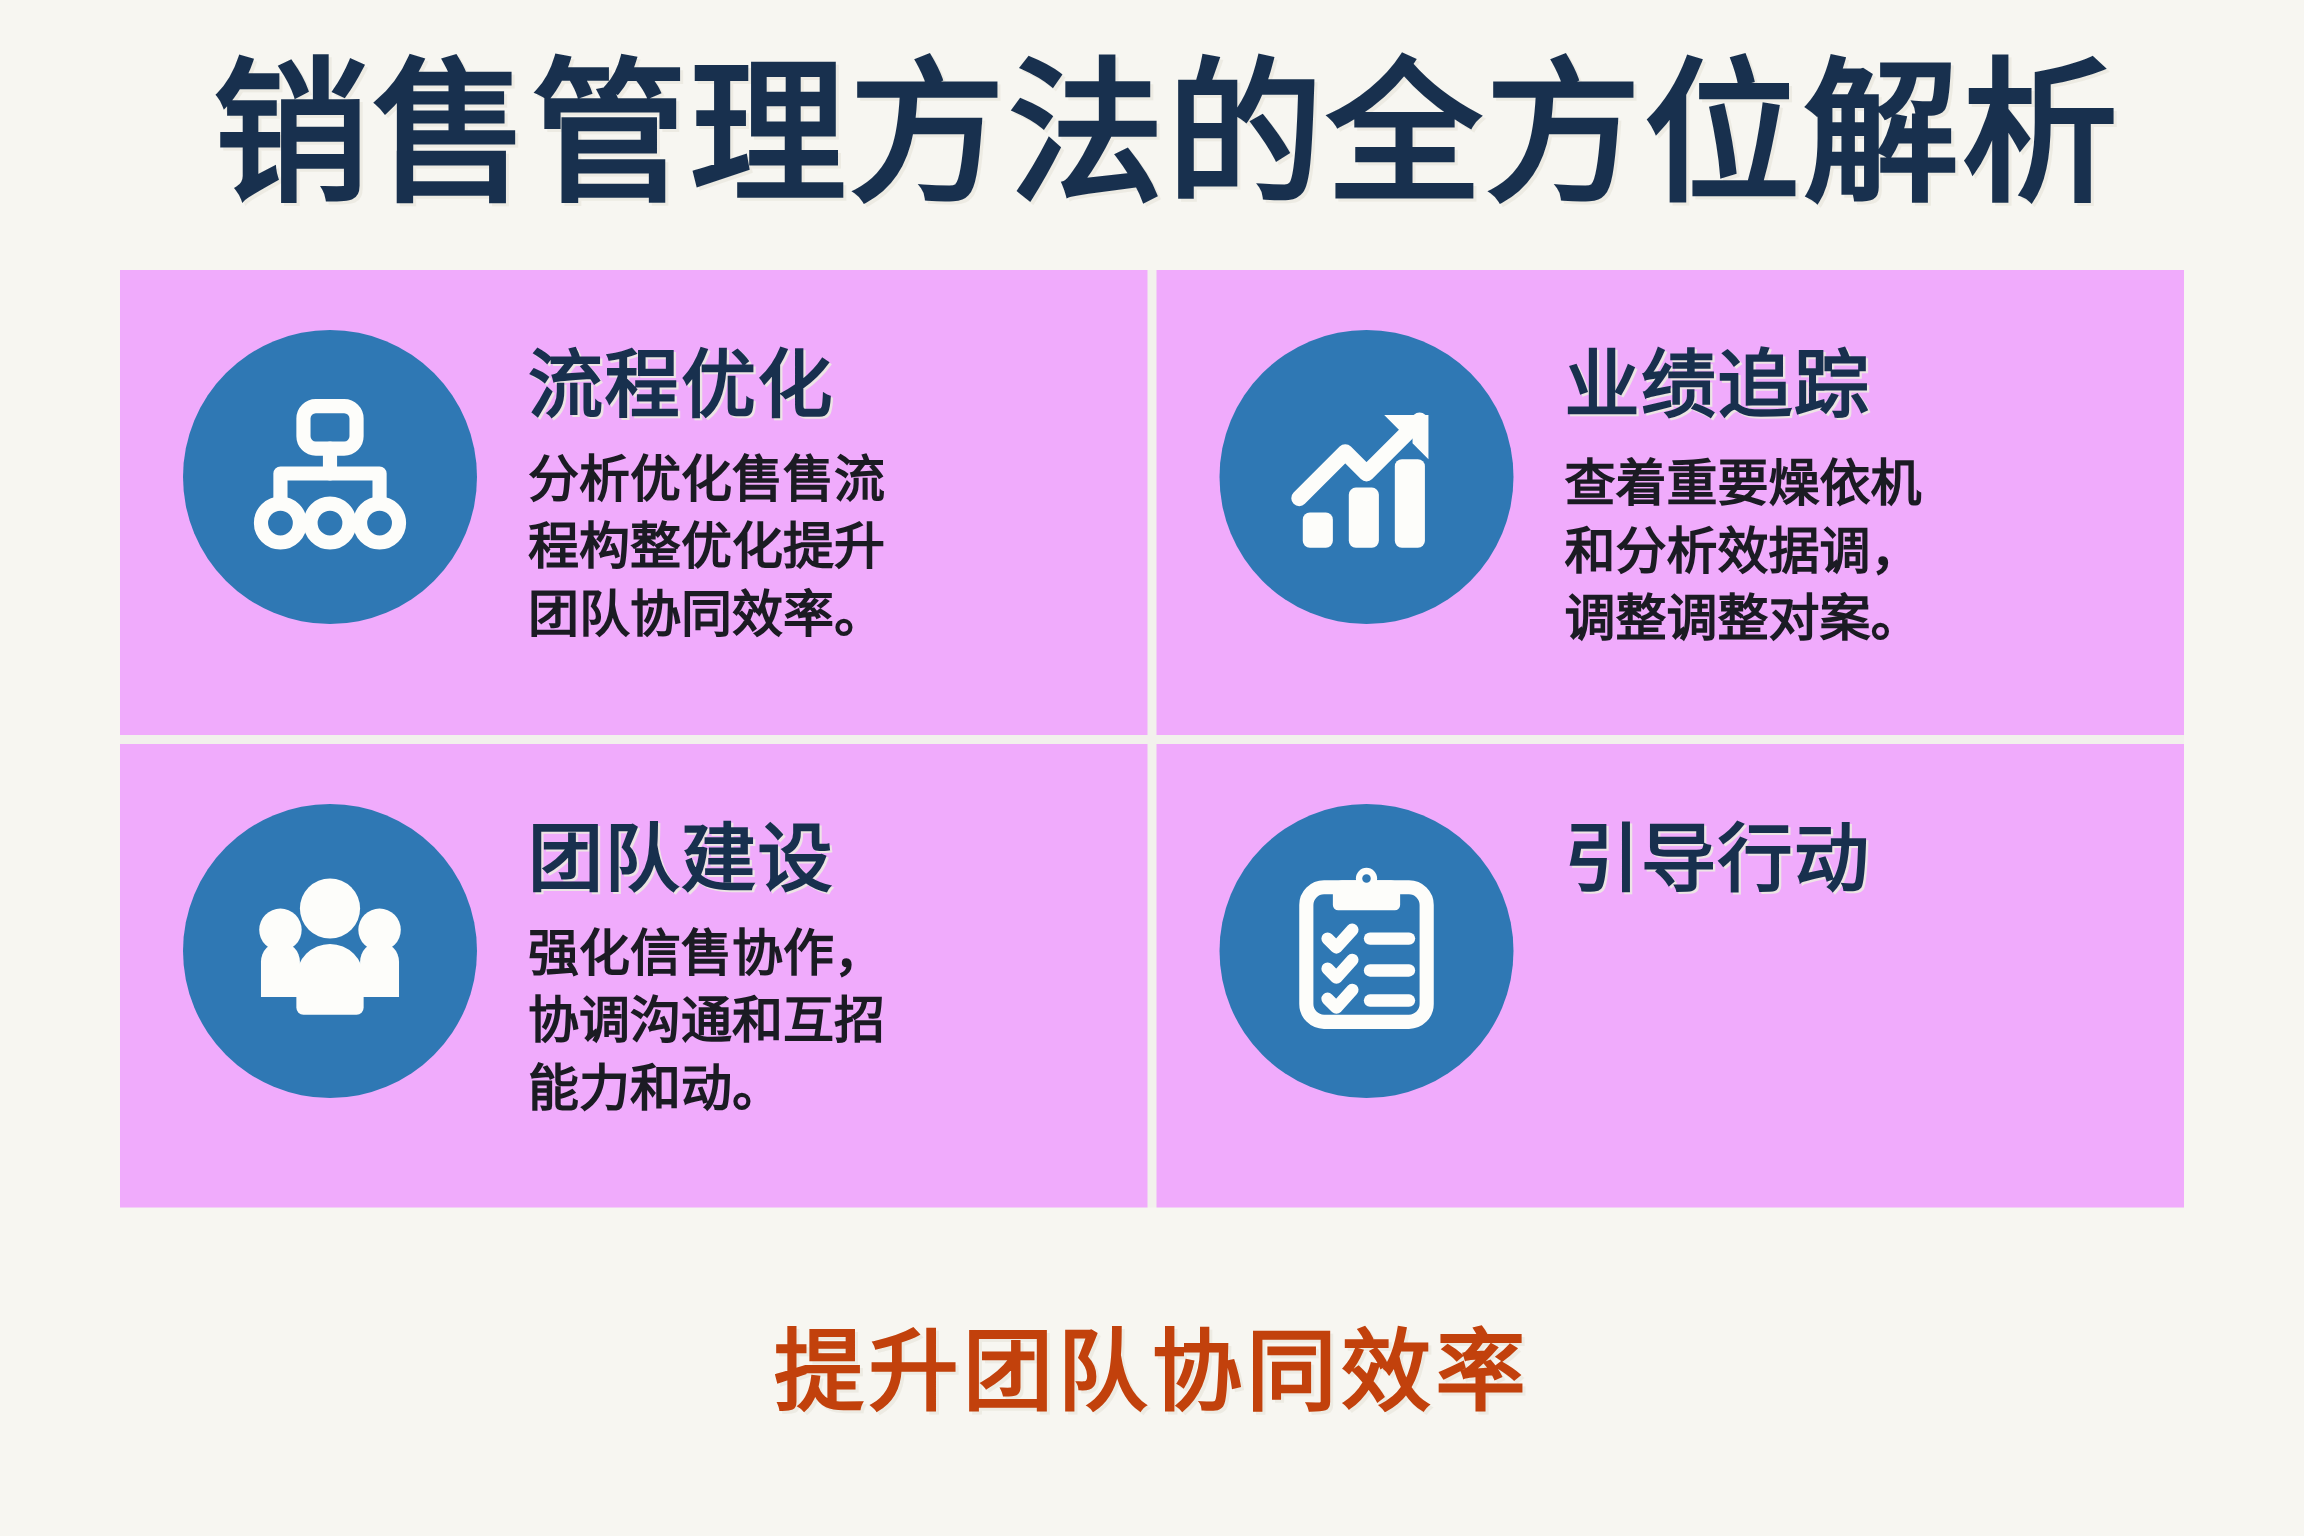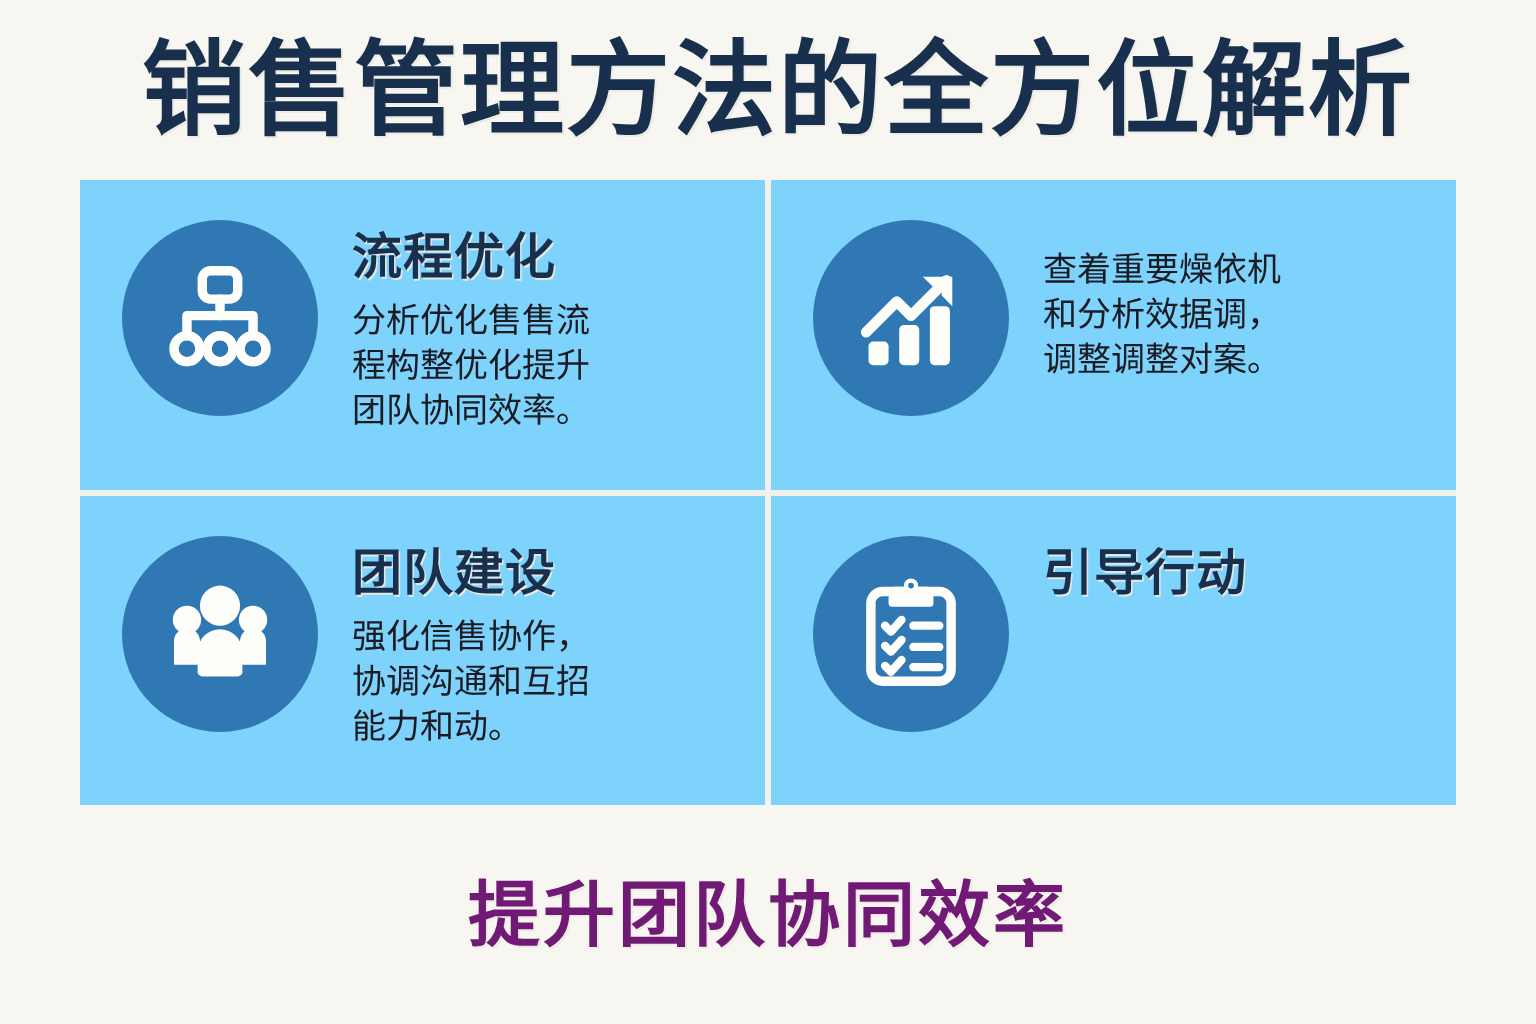--- a/index.html
+++ b/index.html
@@ -50,21 +50,21 @@
     height:625px;
     display:grid;
     grid-template-columns:1fr 1fr;
     grid-template-rows:1fr 1fr;
     column-gap:6px;
     row-gap:6px;
     background:#f2f1ec;
   }
 
   .card {
-    background:#7dd3fc;
+    background:#f0abfc;
     display:flex;
     align-items:flex-start;
     padding:26px 40px 26px 42px;
     gap:34px;
   }
 
   
   .icon-circle {
     flex:0 0 auto;
     width:196px;
@@ -94,35 +94,36 @@
     text-shadow:1.5px 1.5px 0 rgba(236,234,226,.9);
     white-space:nowrap;
   }
   .card-body {
     font-size:34px;
     line-height:1.33;
     color:#1b1b23;
     letter-spacing:0px;
     max-width:255px;
     word-break:break-all;
+    font-weight:bold;
   }
   .card.col-right .card-body { max-width:268px;margin-top:17px; }
 
   
   .footer-wrap {
     width:100%;
     flex:1 1 auto;
     display:flex;
     align-items:center;
     justify-content:center;
   }
   .footer-title {
-    font-size:72px;
+    font-size:60px;
     font-weight:700;
-    color:#701a75;
+    color:#c2410c;
     line-height:1;
     letter-spacing:3px;
     white-space:nowrap;
     text-shadow:2px 2px 0 rgba(236,234,226,.95);
     text-align:right;
   }
 </style>
 </head>
 <body>
 
@@ -163,20 +164,21 @@
             <rect x="40" y="56" width="17" height="34" rx="4"></rect>
             <rect x="66" y="40" width="17" height="50" rx="4"></rect>
           </g>
           <g fill="none" stroke="#fdfdfa" stroke-width="9" stroke-linecap="round" stroke-linejoin="round">
             <path d="M12 62 L38 36 L50 48 L80 18"></path>
           </g>
           <path d="M60 15 L85 15 L85 40 L76 31 L76 24 L69 24 Z" fill="#fdfdfa"></path>
         </svg>
       </div>
       <div class="card-text">
+        <div class="card-title">业绩追踪</div>
         <div class="card-body">查着重要燥依机和分析效据调，调整调整对案。</div>
       </div>
     </div>
 
     <div class="card col-left">
       <div class="icon-circle">
         <svg viewBox="0 0 100 100" aria-hidden="true">
           <g fill="#fdfdfa">
             <circle cx="22" cy="38" r="12"></circle>
             <path d="M11 56 a11 11 0 0 1 22 0 v20 h-22 Z"></path>

